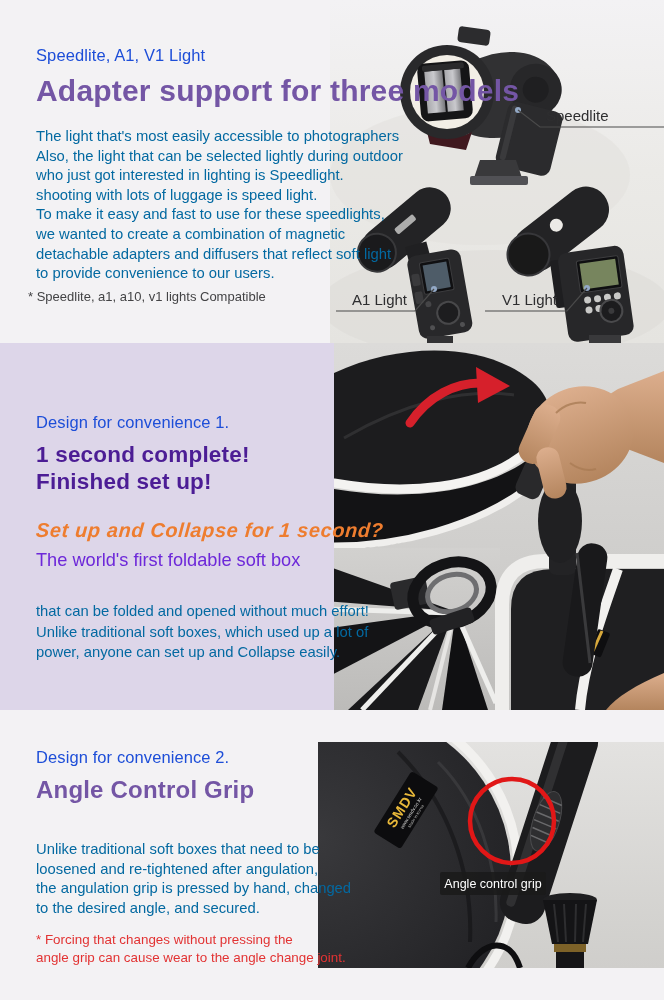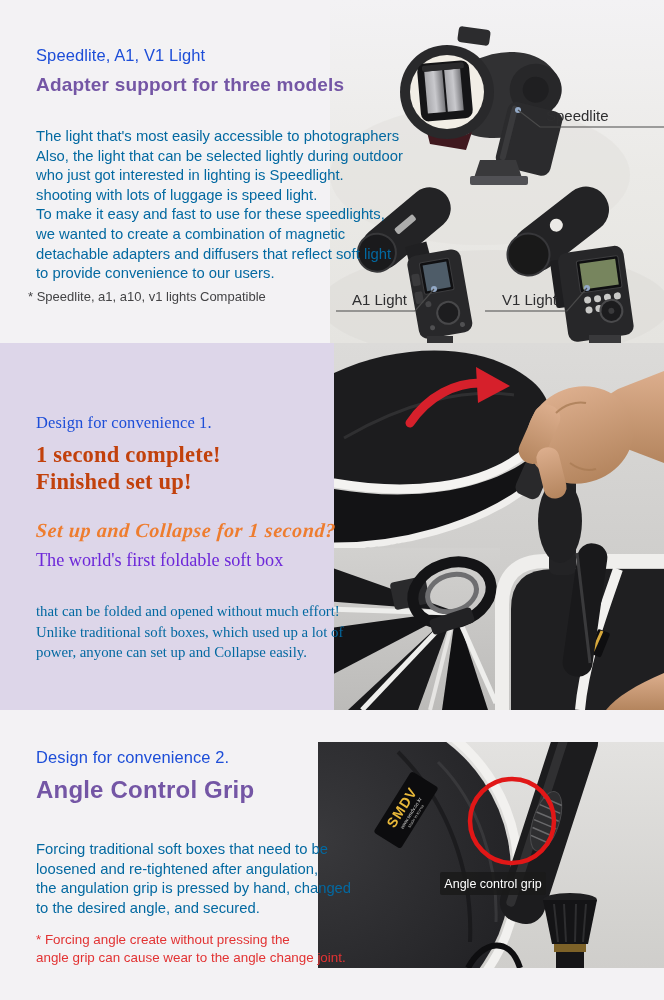--- a/index.html
+++ b/index.html
@@ -5,35 +5,35 @@
   html,body{margin:0;padding:0;background:#888;}
   #page{
     position:relative;width:664px;height:1000px;margin:0 auto;
     background:#f3f2f4;overflow:hidden;
     font-family:"Liberation Sans", sans-serif;
     -webkit-font-smoothing:antialiased;
   }
   .abs{position:absolute;}
   section{position:absolute;left:0;width:664px;}
   #section1{top:0;height:343px;background:#f3f2f4;}
-  #section2{top:343px;height:367px;background:#ddd6e9;font-family:Liberation Serif, serif;}
+  #section2{top:343px;height:367px;background:#ddd6e9;}
   #section3{top:710px;height:290px;background:#f3f2f4;}
 
   .eyebrow{font-size:16.5px;color:#1d4ed8;letter-spacing:.1px;}
   .big-title{font-weight:bold;color:#7456a5;letter-spacing:.2px;}
   .body-text{font-size:14.8px;color:#0369a1;}
   .body-text div{height:19.6px;line-height:19.6px;white-space:nowrap;}
 
   #s1-eyebrow{left:36px;top:46px;}
-  #s1-title{left:36px;top:74px;font-size:19px;}
+  #s1-title{left:36px;top:74px;font-size:30px;}
   #s1-body{left:36px;top:127px;}
   #s1-note{left:28px;top:289px;font-size:13px;color:#434345;}
 
   #s2-eyebrow{left:36px;top:70px;}
-  #s2-title{left:36px;top:98px;font-size:22.5px;line-height:27px;color:#c2410c;}
+  #s2-title{left:36px;top:98px;font-size:22.5px;line-height:27px;color:#4c1d95;}
   #s2-hand{left:36px;top:176px;font-size:20px;color:#ee7d2f;font-style:italic;font-weight:700;letter-spacing:.6px;transform:skewX(-4deg);white-space:nowrap;}
   #s2-subtitle{left:36px;top:207px;font-size:18.2px;color:#6d28d9;white-space:nowrap;}
   #s2-body{left:36px;top:233px;margin-top:25px;}
   #s2-body div{height:20.6px;line-height:20.6px;}
 
   #s3-eyebrow{left:36px;top:38px;}
   #s3-title{left:36px;top:66px;font-size:24px;}
   #s3-body{left:36px;top:130px;}
   #s3-warning{left:36px;top:221px;font-size:13.4px;color:#e23333;}
   #s3-warning div{height:17.8px;line-height:17.8px;white-space:nowrap;}
@@ -324,24 +324,24 @@
 
       <g>
         <rect x="122" y="130" width="106" height="23" rx="2" fill="#1a1a1a" opacity="0.85"></rect>
         <text x="175" y="146" text-anchor="middle" font-size="12.5" fill="#ffffff">Angle control grip</text>
       </g>
     </svg>
 
     <div class="abs eyebrow" id="s3-eyebrow">Design for convenience 2.</div>
     <div class="abs big-title" id="s3-title">Angle Control Grip</div>
     <div class="abs body-text" id="s3-body">
-      <div>Forcing traditional soft boxes that need to be</div>
+      <div>Unlike traditional soft boxes that need to be</div>
       <div>loosened and re-tightened after angulation,</div>
       <div>the angulation grip is pressed by hand, changed</div>
       <div>to the desired angle, and secured.</div>
     </div>
     <div class="abs" id="s3-warning">
-      <div>* Forcing angle create without pressing the</div>
+      <div>* Forcing that changes without pressing the</div>
       <div>angle grip can cause wear to the angle change joint.</div>
     </div>
   </section>
 
 </div>
 
 </body></html>

